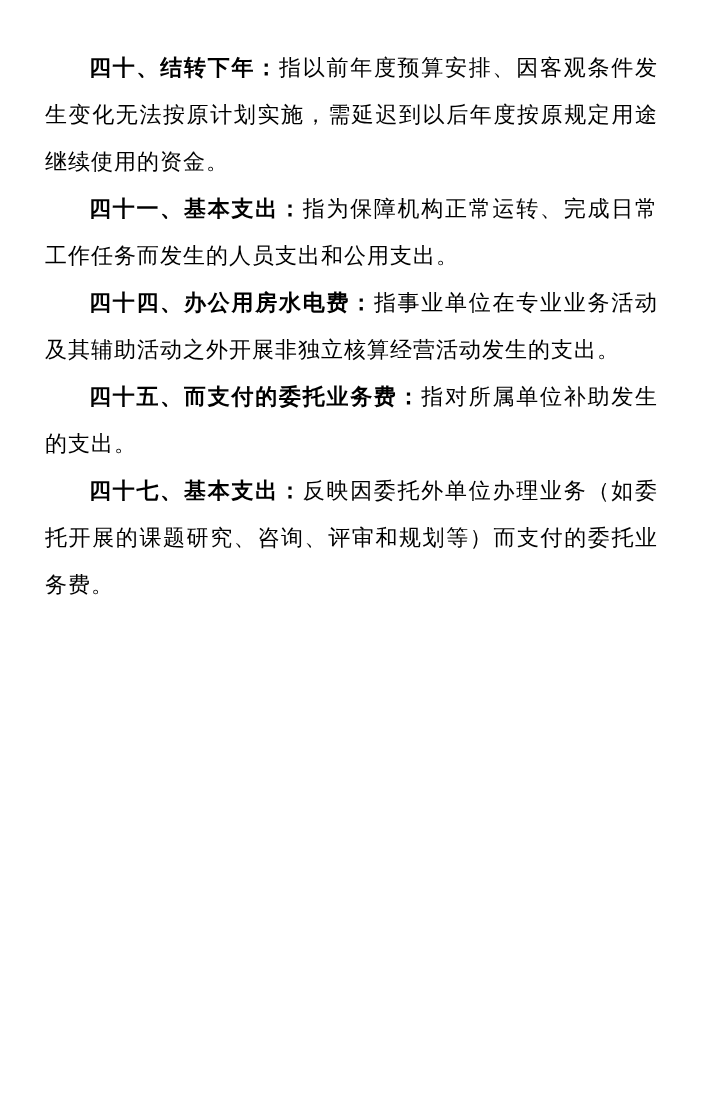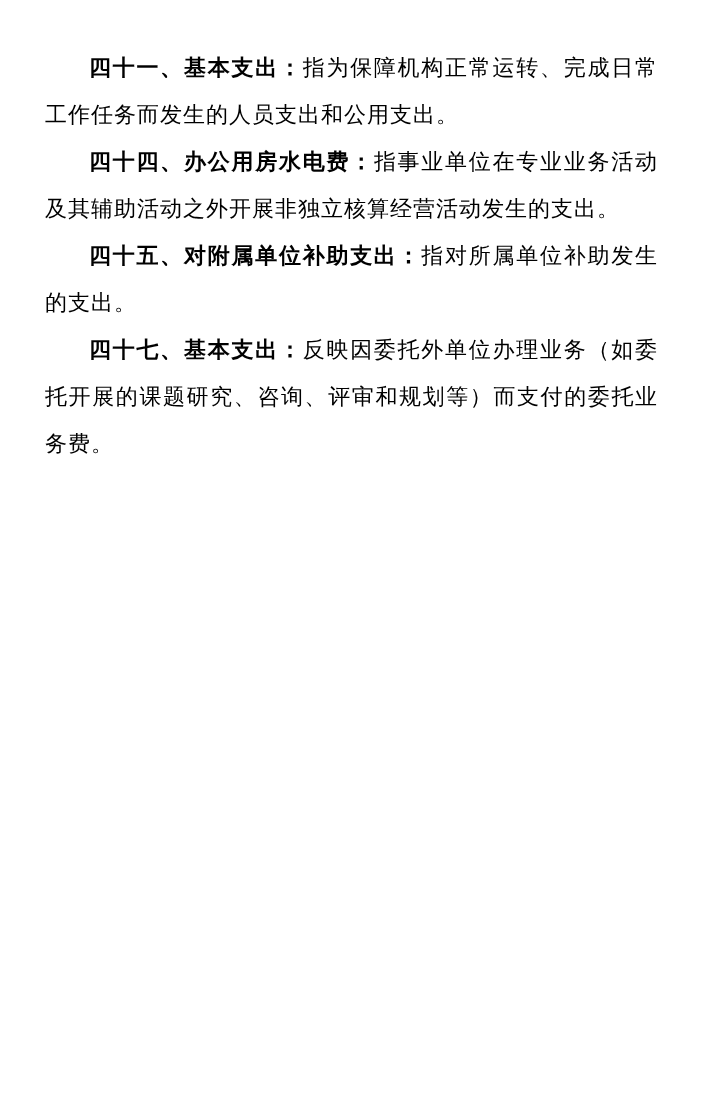--- a/index.html
+++ b/index.html
@@ -36,26 +36,27 @@
   }
   .definition {
     font-weight: 400;
   }
 </style>
 </head>
 <body>
 
 <div class="page">
 
+  <p class="para"><span class="term">四十、结转下年：</span><span class="definition">指以前年度预算安排、因客观条件发生变化无法按原计划实施，需延迟到以后年度按原规定用途继续使用的资金。</span></p>
 
   <p class="para"><span class="term">四十一、基本支出：</span><span class="definition">指为保障机构正常运转、完成日常工作任务而发生的人员支出和公用支出。</span></p>
 
 
 
   <p class="para"><span class="term">四十四、办公用房水电费：</span><span class="definition">指事业单位在专业业务活动及其辅助活动之外开展非独立核算经营活动发生的支出。</span></p>
 
-  <p class="para"><span class="term">四十五、对附属单位补助支出：</span><span class="definition">指对所属单位补助发生的支出。</span></p>
+  <p class="para"><span class="term">四十五、而支付的委托业务费：</span><span class="definition">指对所属单位补助发生的支出。</span></p>
 
 
   <p class="para"><span class="term">四十七、基本支出：</span><span class="definition">反映因委托外单位办理业务（如委托开展的课题研究、咨询、评审和规划等）而支付的委托业务费。</span></p>
 
 
 </div>
 
 </body></html>

